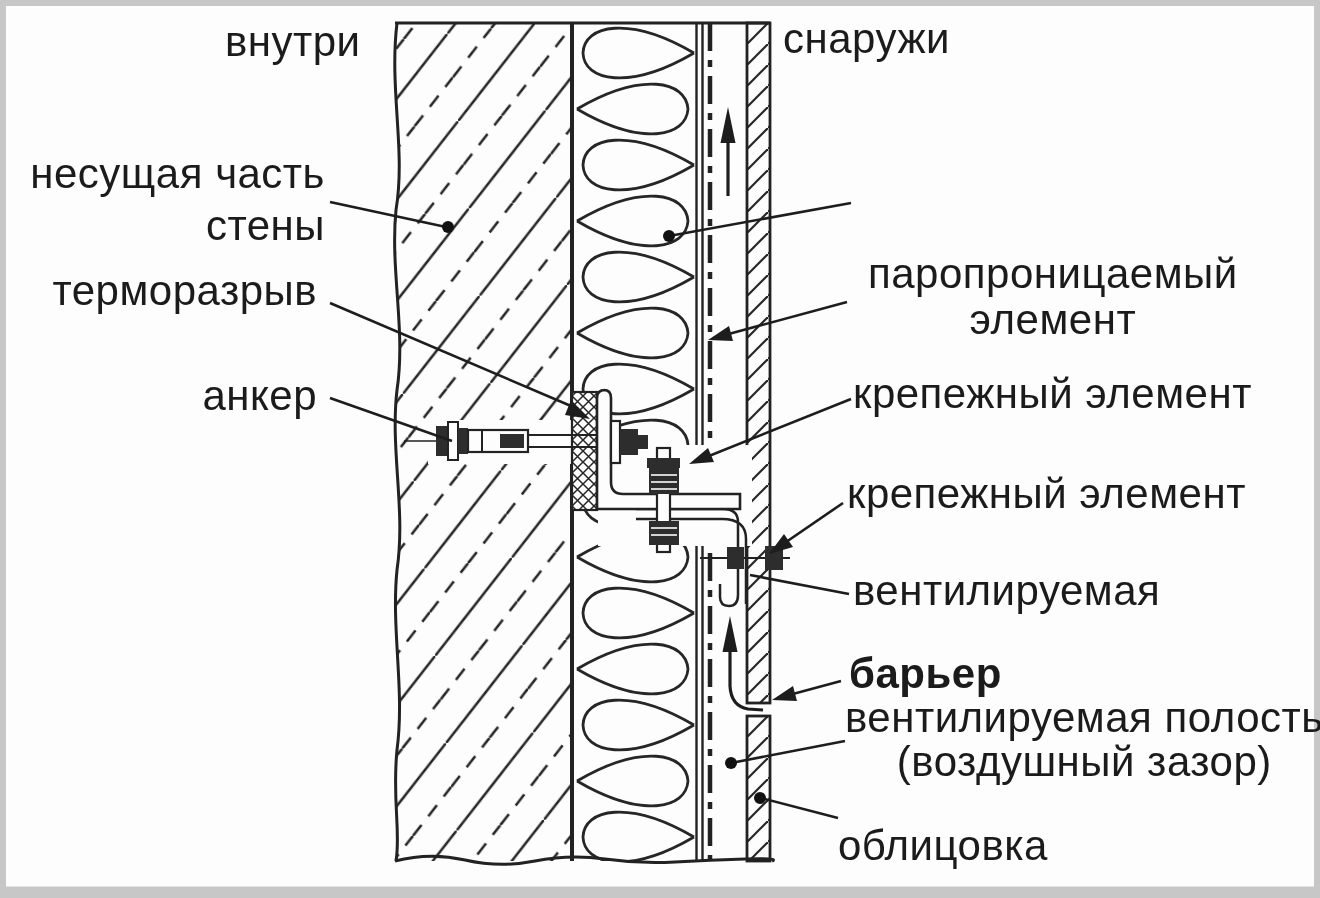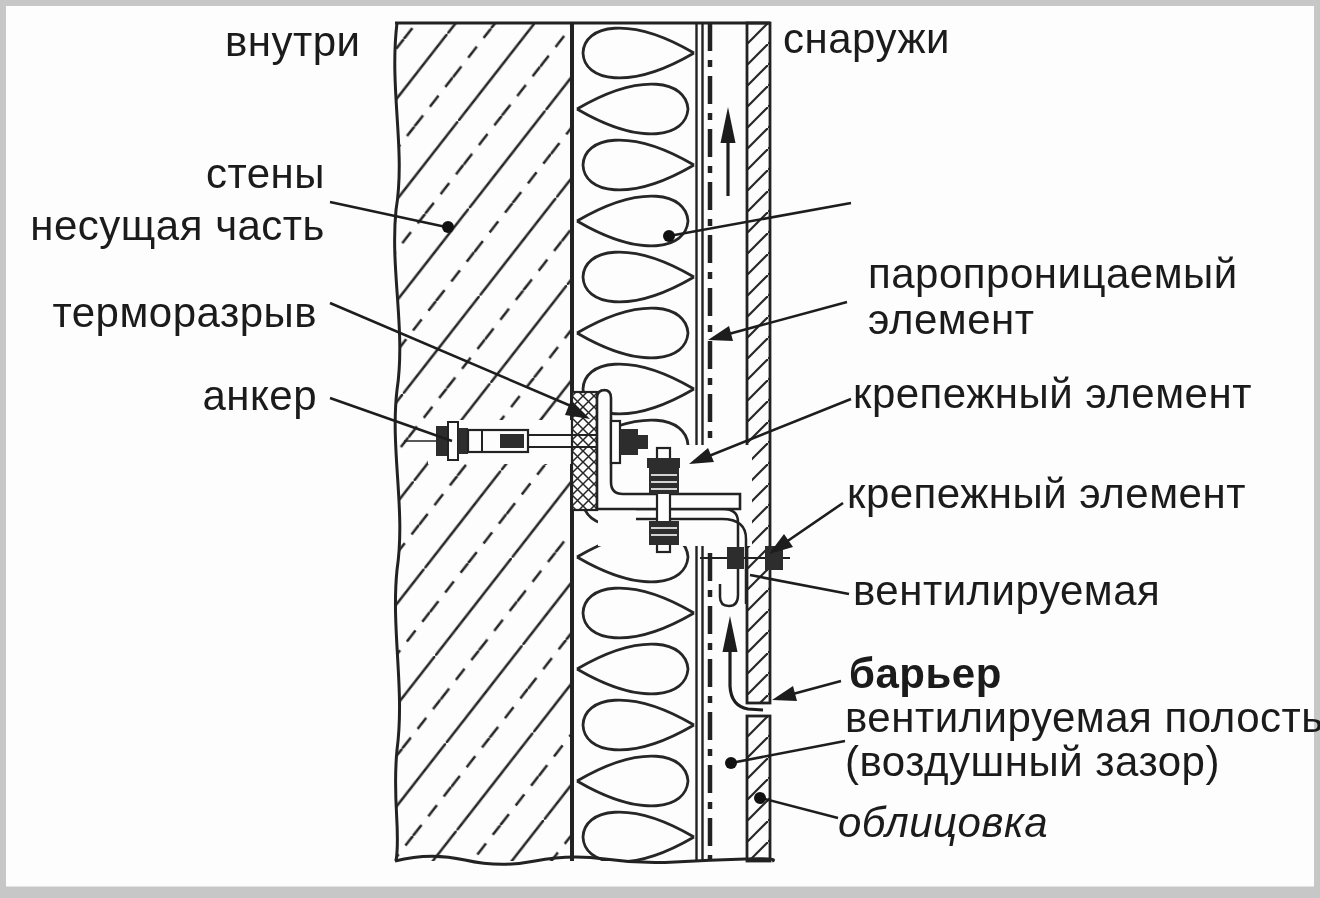--- a/index.html
+++ b/index.html
@@ -3,21 +3,21 @@
 <meta charset="utf-8">
 <style>
   html,body{margin:0;padding:0;background:#e8e8e8;}
   #stage{
     position:relative;width:1320px;height:898px;overflow:hidden;
     background:#fdfdfd;font-family:"Liberation Sans",sans-serif;
   }
   #drawing{position:absolute;left:0;top:0;}
   .lbl{
     position:absolute;white-space:nowrap;color:#1b1b1b;
-    font:42px/46px "Liberation Sans",sans-serif;letter-spacing:0.5px;
+    font:42px/46px "Liberation Sans",sans-serif;letter-spacing:0.5px;text-align:center;
   }
   .lbl span{display:block;}
   .r{text-align:right;}
   .bold{font-weight:bold;}
   .lh52{line-height:52px;}
   .lh46{line-height:46px;}
   .lh44{line-height:44px;}
 </style>
 </head>
 <body>
@@ -155,25 +155,25 @@
 
   <div class="lbl" style="left:225px;top:19px;">
     <span>внутри</span>
   </div>
 
   <div class="lbl" style="left:783px;top:16px;">
     <span>снаружи</span>
   </div>
 
   <div class="lbl r lh52" style="right:995px;top:148px;">
+    <span>несущая часть</span>
     <span>стены</span>
-    <span>несущая часть</span>
-  </div>
-
-  <div class="lbl r" style="right:1003px;top:290px;">
+  </div>
+
+  <div class="lbl r" style="right:1003px;top:268px;">
     <span>терморазрыв</span>
   </div>
 
   <div class="lbl r" style="right:1003px;top:373px;text-align:right;">
     <span>анкер</span>
   </div>
 
 
   <div class="lbl lh46" style="left:853px;top:251px;margin-left:15px;">
     <span>паропроницаемый</span>
@@ -194,17 +194,17 @@
 
   <div class="lbl bold" style="left:849px;top:651px;">
     <span>барьер</span>
   </div>
 
   <div class="lbl lh44" style="left:845px;top:696px;">
     <span>вентилируемая полость</span>
     <span>(воздушный зазор)</span>
   </div>
 
-  <div class="lbl" style="left:838px;top:800px;font-style:italic;">
+  <div class="lbl" style="left:838px;top:823px;">
     <span>облицовка</span>
   </div>
 
 </div>
 
 </body></html>

